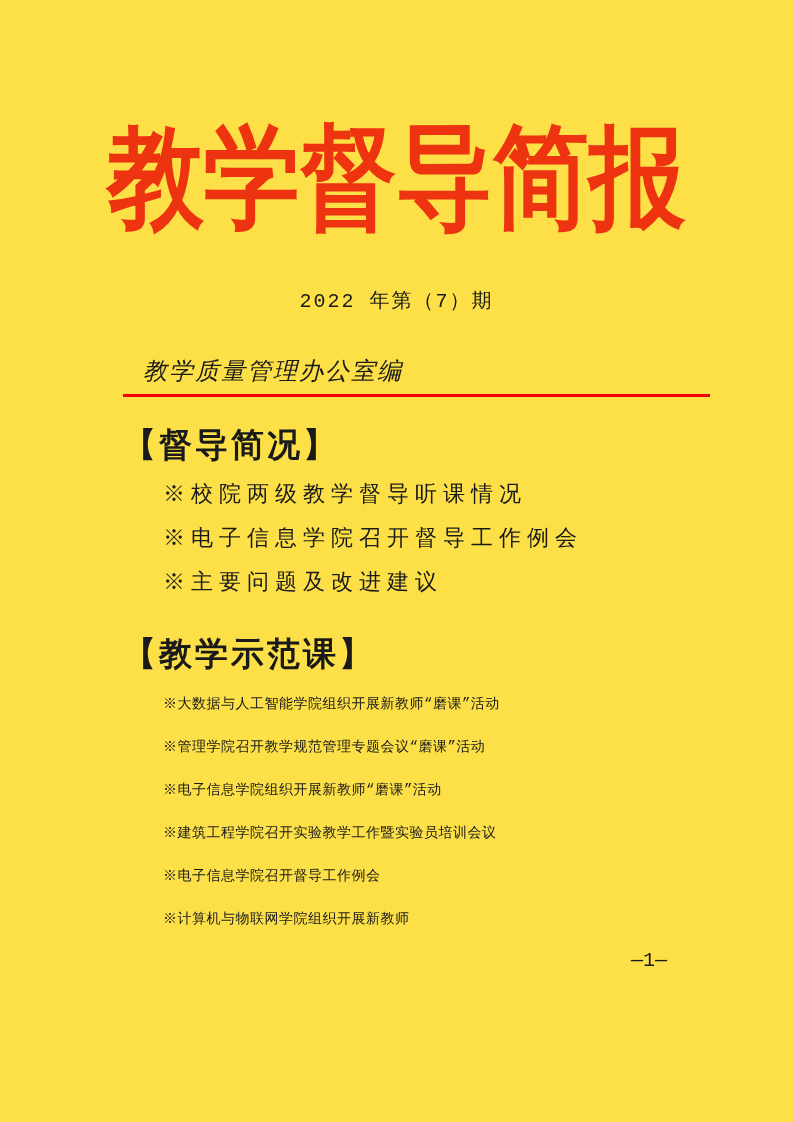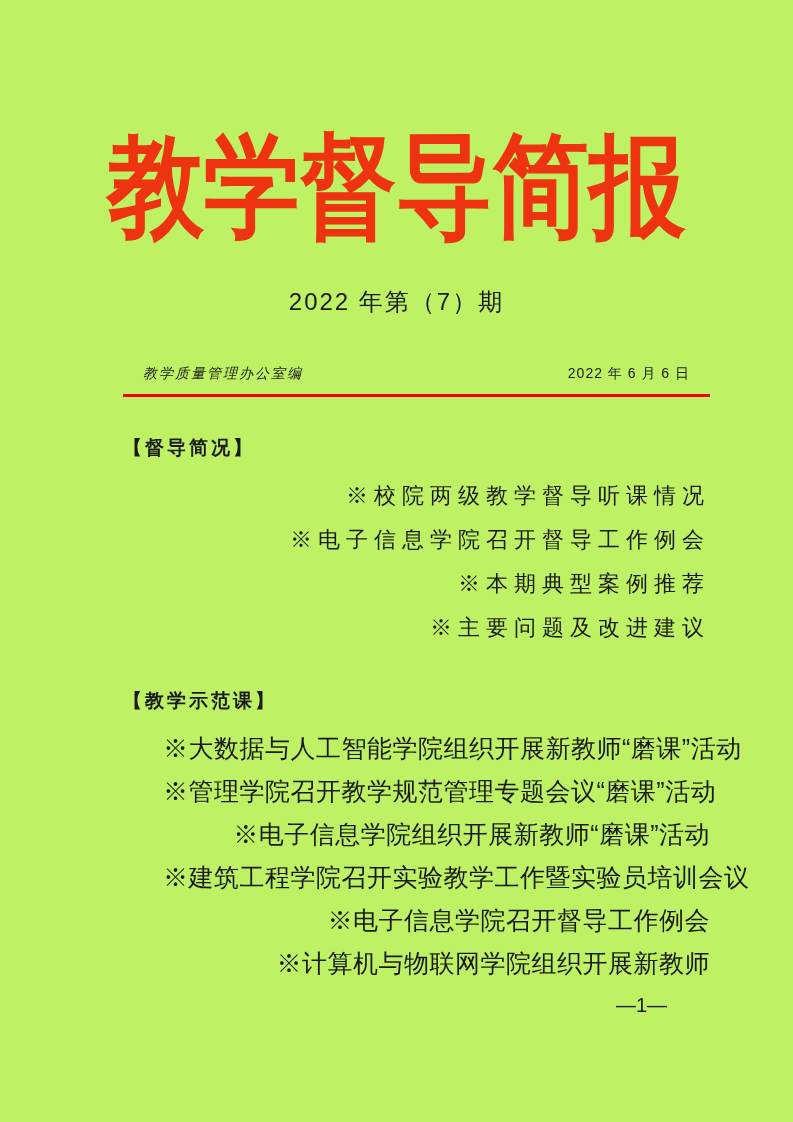--- a/index.html
+++ b/index.html
@@ -1,83 +1,83 @@
 <!DOCTYPE html>
 <html><head>
 <meta charset="utf-8">
 <style>
   html, body { margin: 0; padding: 0; background: #ffffff; }
   .page {
     position: relative;
     width: 793px;
     height: 1122px;
-    background: #bef264;
+    background: #fde047;
     overflow: hidden;
-    font-family: Liberation Sans, sans-serif;
+    font-family: Liberation Mono, monospace;
     color: #1a1a1a;
   }
   .doc-title {
     margin: 0;
     padding-top: 126px;
     text-align: center;
     font-size: 112px;
     line-height: 122px;
     font-weight: bold;
     color: #ee3311;
     transform: scaleX(0.86);
     transform-origin: center;
     white-space: nowrap;
     letter-spacing: 0px;
   }
   .issue {
     margin-top: 40px;
     text-align: center;
-    font-size: 24px;
+    font-size: 20px;
     line-height: 28px;
     letter-spacing: 2px;
   }
   .content {
     margin: 0 83px 0 123px; 
   }
   .masthead {
     display: flex;
-    justify-content: space-between;
     align-items: flex-end;
     margin-top: 44px;
     padding: 0 20px 8px 20px;
-    font-size: 14px;
+    font-size: 24px;
     line-height: 26px;
+    gap: 16px;
   }
   .masthead .editor { font-style: italic; letter-spacing: 2px; }
   .masthead .date  { letter-spacing: 1px; }
   .red-rule {
     border: none;
     border-top: 3px solid #f40000;
     margin: 0;
   }
   .section-heading {
     margin: 36px 0 0 0;
-    font-size: 19px;
+    font-size: 33px;
     line-height: 29px;
     font-weight: bold;
     letter-spacing: 3px;
   }
   .items {
     list-style: none;
     margin: 12px 0 0 0;
     padding: 0 0 0 40px;
   }
-  .items li { white-space: nowrap; text-align: right; }
+  .items li { white-space: nowrap; }
   .items-s1 li {
     font-size: 22px;
     line-height: 44px;
     letter-spacing: 6px;
   }
   .items-s2 li {
-    font-size: 25px;
+    font-size: 14px;
     line-height: 43px;
     letter-spacing: 0.5px;
   }
   .page-number {
     margin-top: 8px;
     text-align: right;
     padding-right: 43px;
     font-size: 20px;
     line-height: 24px;
   }
@@ -88,31 +88,29 @@
 <div class="page">
 
   <h1 class="doc-title">教学督导简报</h1>
 
   <div class="issue">2022 年第（7）期</div>
 
   <div class="content">
 
     <div class="masthead">
       <span class="editor">教学质量管理办公室编</span>
-      <span class="date">2022 年 6 月 6 日</span>
     </div>
 
     <hr class="red-rule">
 
     <section>
       <h2 class="section-heading">【督导简况】</h2>
       <ul class="items items-s1">
         <li>※校院两级教学督导听课情况</li>
         <li>※电子信息学院召开督导工作例会</li>
-        <li>※本期典型案例推荐</li>
         <li>※主要问题及改进建议</li>
       </ul>
     </section>
 
     <section>
       <h2 class="section-heading">【教学示范课】</h2>
       <ul class="items items-s2">
         <li>※大数据与人工智能学院组织开展新教师“磨课”活动</li>
         <li>※管理学院召开教学规范管理专题会议“磨课”活动</li>
         <li>※电子信息学院组织开展新教师“磨课”活动</li>

